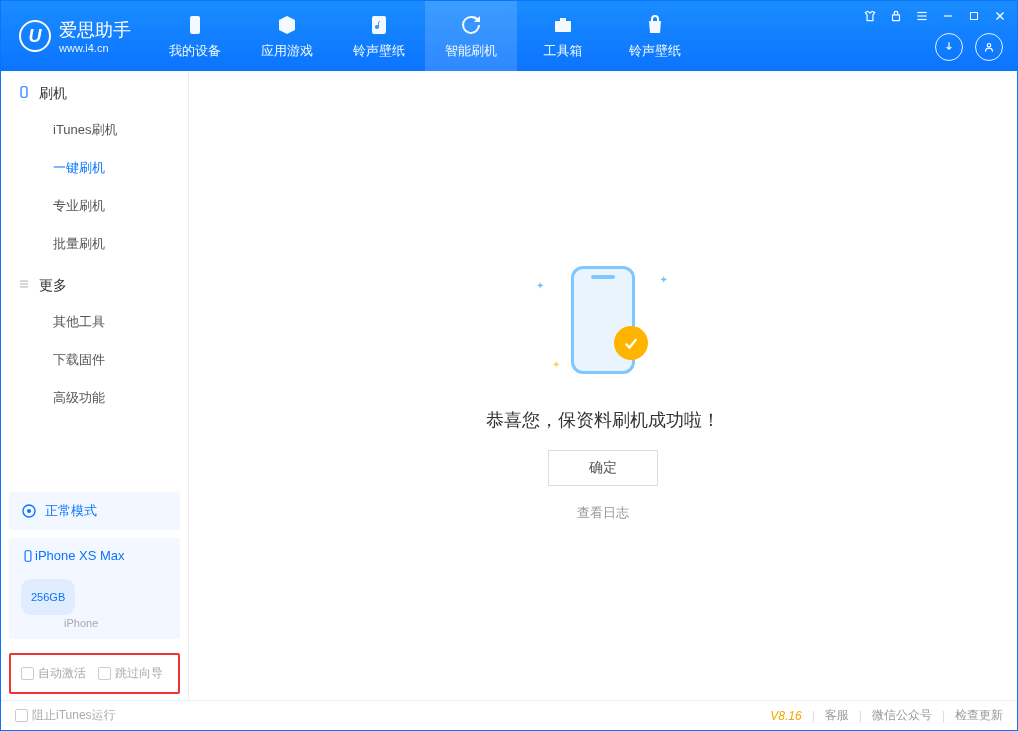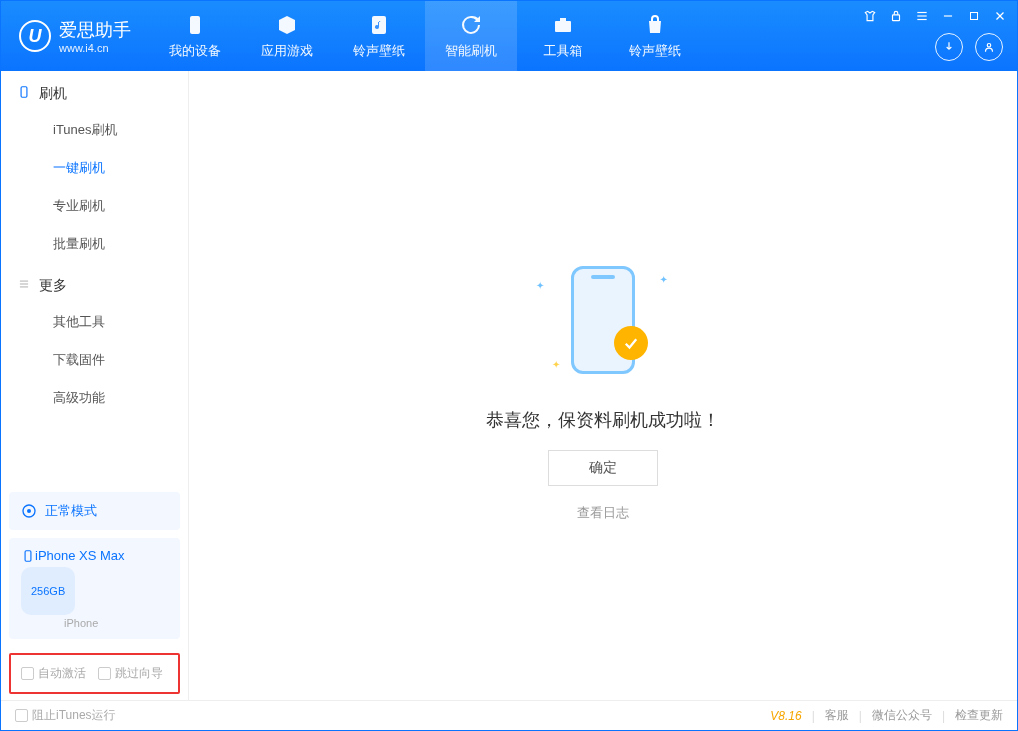--- a/index.html
+++ b/index.html
@@ -87,21 +87,21 @@
   background: #f3f7ff; border-radius: 4px;
   font-size: 13px; color: #0b74ff; display:flex; align-items:center; gap:8px;
 }
 .sb-device-info {
   margin: 0 8px 8px; padding: 10px 12px;
   background: #f3f7ff; border-radius: 4px;
 }
 .sb-device-info .dname { font-size: 13px; color: #0b74ff; font-weight: 500; display:flex; align-items:center; }
 .sb-device-info .badge {
   display:inline-block; background:#e0edff; color:#0b74ff;
-  border-radius:10px; padding:18px 10px; font-size:11px; margin-top:4px;
+  border-radius:10px; padding:12px 10px; font-size:11px; margin-top:16px;
 }
 .sb-device-info .dtype { font-size: 11px; color: #aaa; margin-top:2px;padding-left:43px; }
 .sb-spacer { flex: 1; }
 .checkbox-row {
   margin: 6px 8px; padding: 10px;
   border: 2px solid #e33; border-radius: 2px;
   display: flex; gap: 12px; align-items: center;
 }
 .cb { display: flex; align-items: center; gap: 4px; font-size: 12px; color: #aaa; cursor: pointer; }
 .cb .box { width:13px; height:13px; border:1px solid #ccc; border-radius:2px; }

